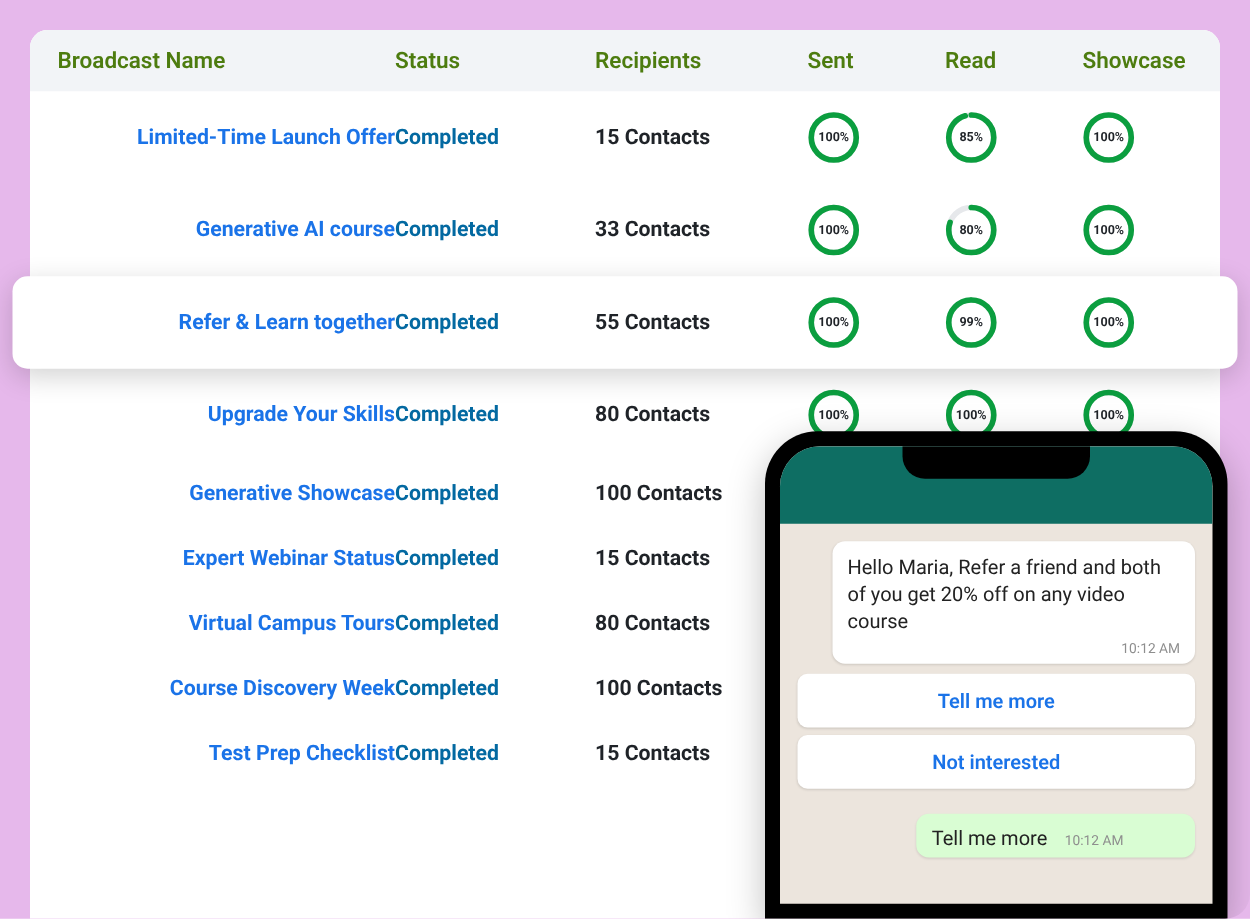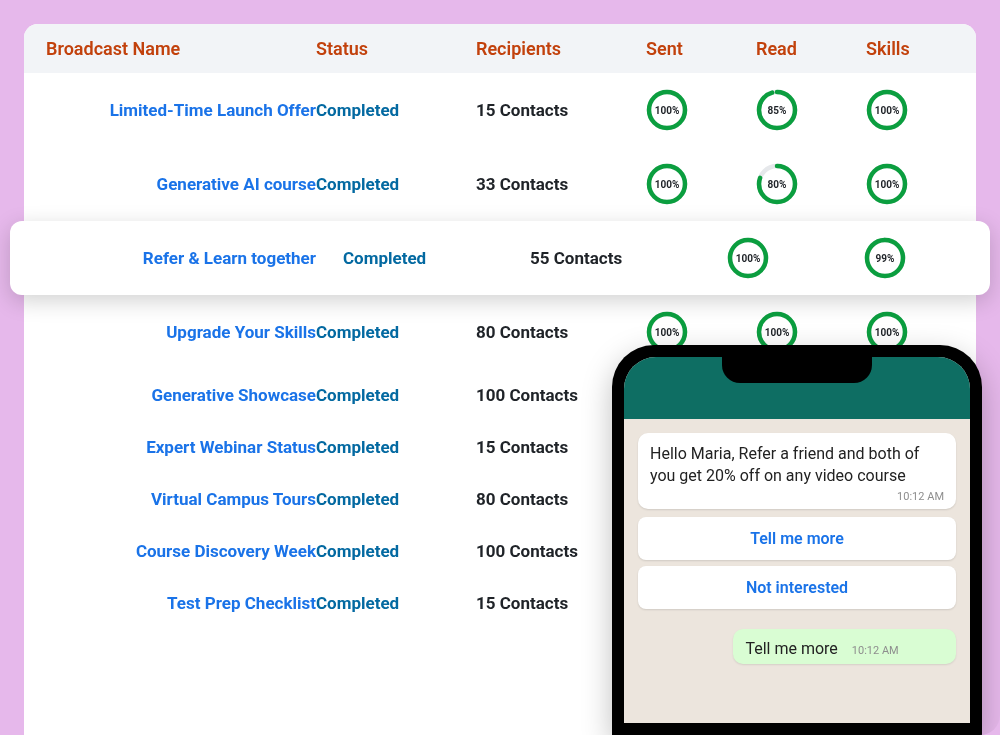--- a/index.html
+++ b/index.html
@@ -21,21 +21,21 @@
     background: #fff;
     border-radius: 14px 14px 0 0;
     overflow: visible;
   }
   .thead {
     display: grid;
     grid-template-columns: 270px 160px 170px 110px 110px 110px;
     align-items: center;
     padding: 14px 22px;
     background: #f2f4f7;
-    color: #c2410c;
+    color: #4d7c0f;
     font-weight: 600;
     font-size: 18px;
     border-radius: 14px 14px 0 0;
   }
   .thead .c-sent, .thead .c-read, .thead .c-replied { text-align: left; }
   .rows { position: relative; }
   .row {
     display: grid;
     grid-template-columns: 270px 160px 170px 110px 110px 110px;
     align-items: center;
@@ -45,21 +45,20 @@
   .row.highlight {
     background: #fff;
     border-radius: 12px;
     box-shadow: 0 6px 22px rgba(0,0,0,0.18);
     margin-left: -14px;
     margin-right: -14px;
     padding-left: 36px;
     padding-right: 36px;
     position: relative;
     z-index: 2;
-    gap: 27px;
   }
   .name { color: #1a73e8; font-weight: 700; text-align: right; }
   .status { color: #0369a1; font-weight: 700; }
   .recipients { color: #1f2328; font-weight: 700; }
   .metric { display: flex; justify-content: flex-start; }
   .ring { width: 42px; height: 42px; position: relative; }
   .ring svg { width: 42px; height: 42px; transform: rotate(-90deg); }
   .ring .track { stroke: #e6e8eb; }
   .ring .bar { stroke: #0b9e3f; }
   .ring circle { fill: none; stroke-width: 4.5; stroke-linecap: round; }
@@ -103,20 +102,21 @@
     background: #0e6e63;
   }
   .chat { padding: 14px 14px 0 14px; }
   .bubble-in {
     background: #fff;
     border-radius: 10px;
     padding: 10px 12px 6px 12px;
     box-shadow: 0 1px 2px rgba(0,0,0,0.12);
     margin-bottom: 8px;
     position: relative;
+    margin-left: 28px;
   }
   .bubble-text { color: #222; font-size: 16px; line-height: 1.35; white-space: pre-line; }
   .bubble-time { text-align: right; font-size: 11px; color: #8e8e8e; margin-top: 4px; }
   .quick-replies { display: flex; flex-direction: column; gap: 6px; margin-top: 0; }
   .quick-reply {
     background: #fff;
     border-radius: 8px;
     text-align: center;
     padding: 12px 0;
     color: #1a73e8;
@@ -142,21 +142,21 @@
 </head>
 <body>
 
 <div class="panel">
   <div class="thead">
     <div>Broadcast Name</div>
     <div>Status</div>
     <div>Recipients</div>
     <div class="c-sent">Sent</div>
     <div class="c-read">Read</div>
-    <div class="c-replied">Skills</div>
+    <div class="c-replied">Showcase</div>
   </div>
   <div class="rows" id="rows">
       <div class="row">
     <div class="name">Limited-Time Launch Offer</div>
     <div class="status">Completed</div>
     <div class="recipients">15 Contacts</div>
 
   <div class="metric">
     <div class="ring">
       <svg viewBox="0 0 42 42">

